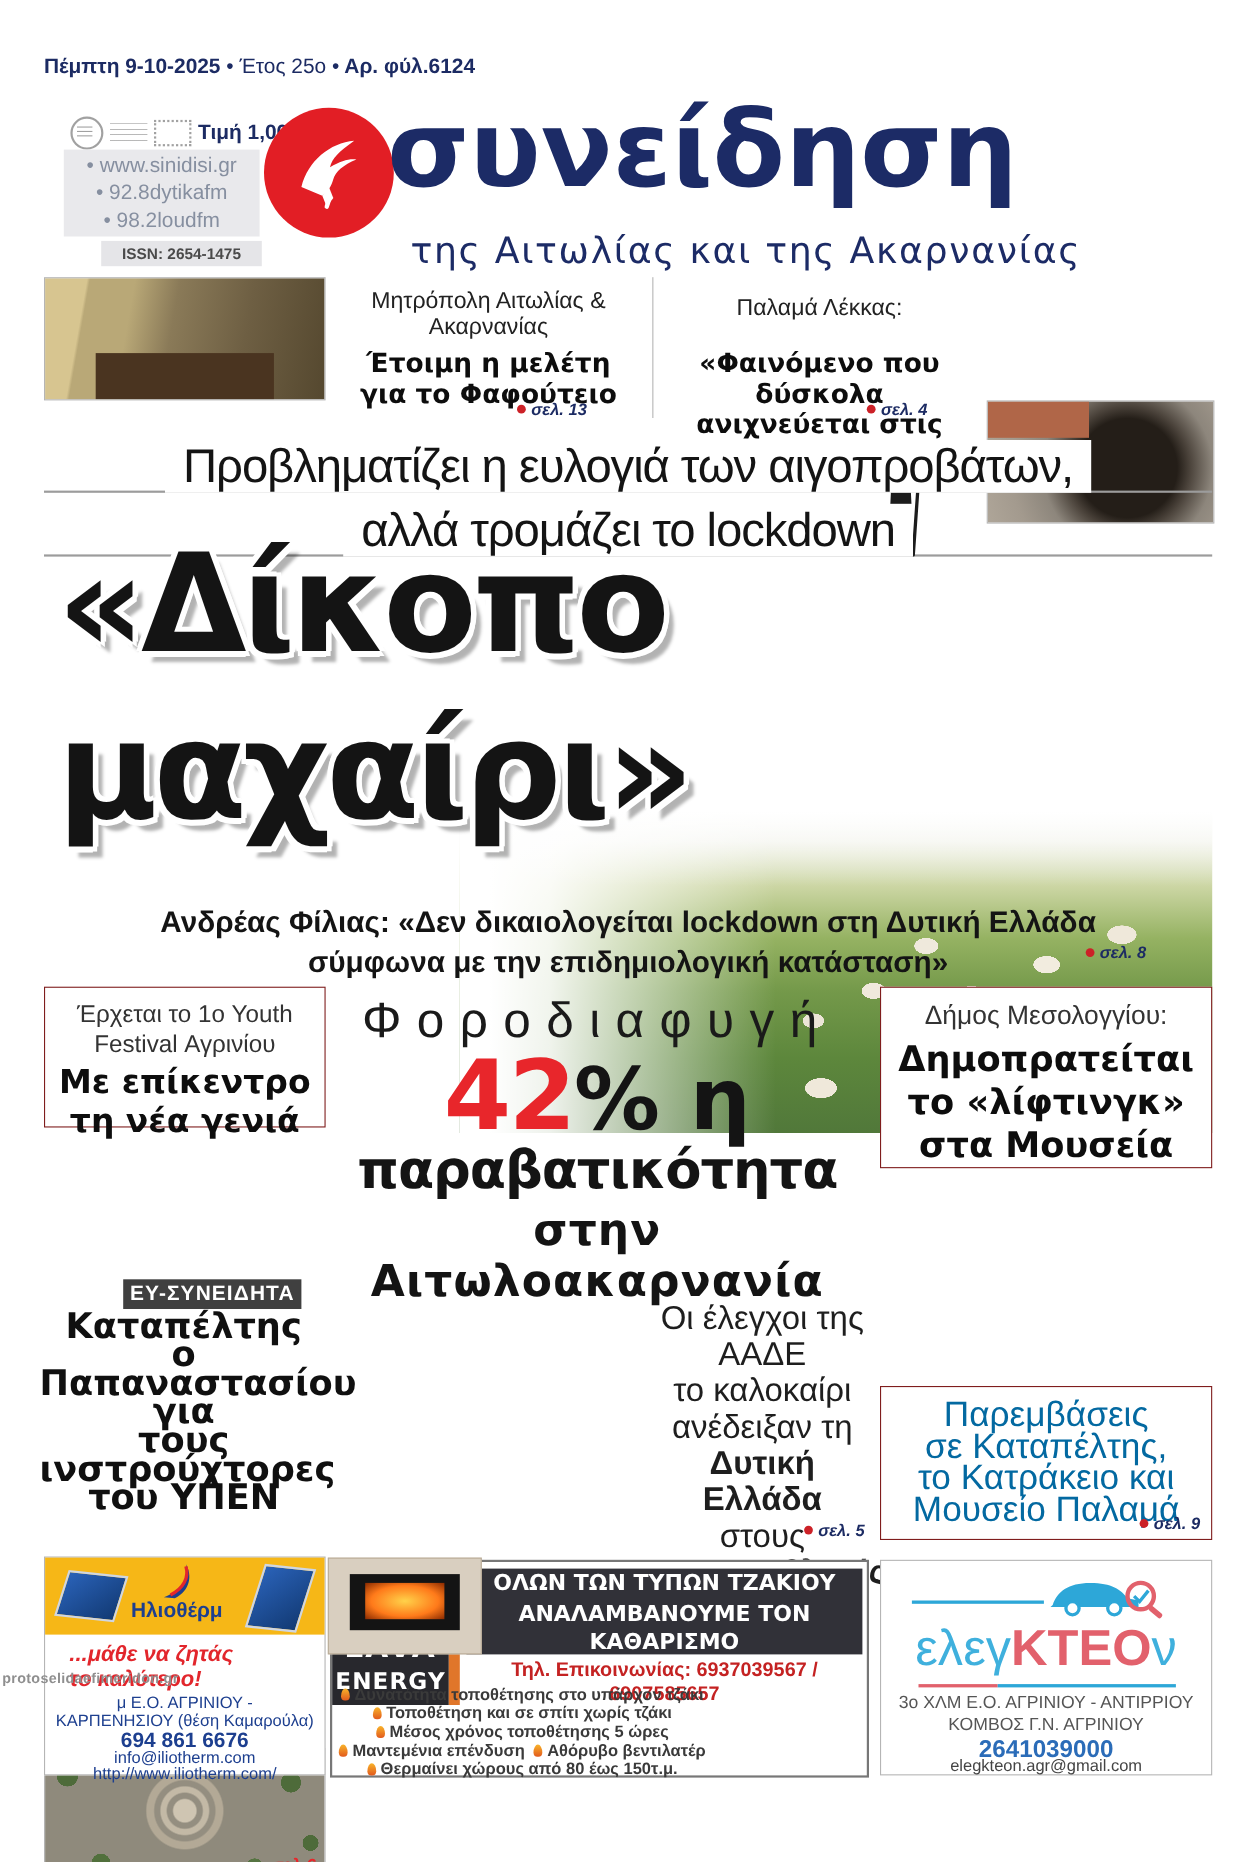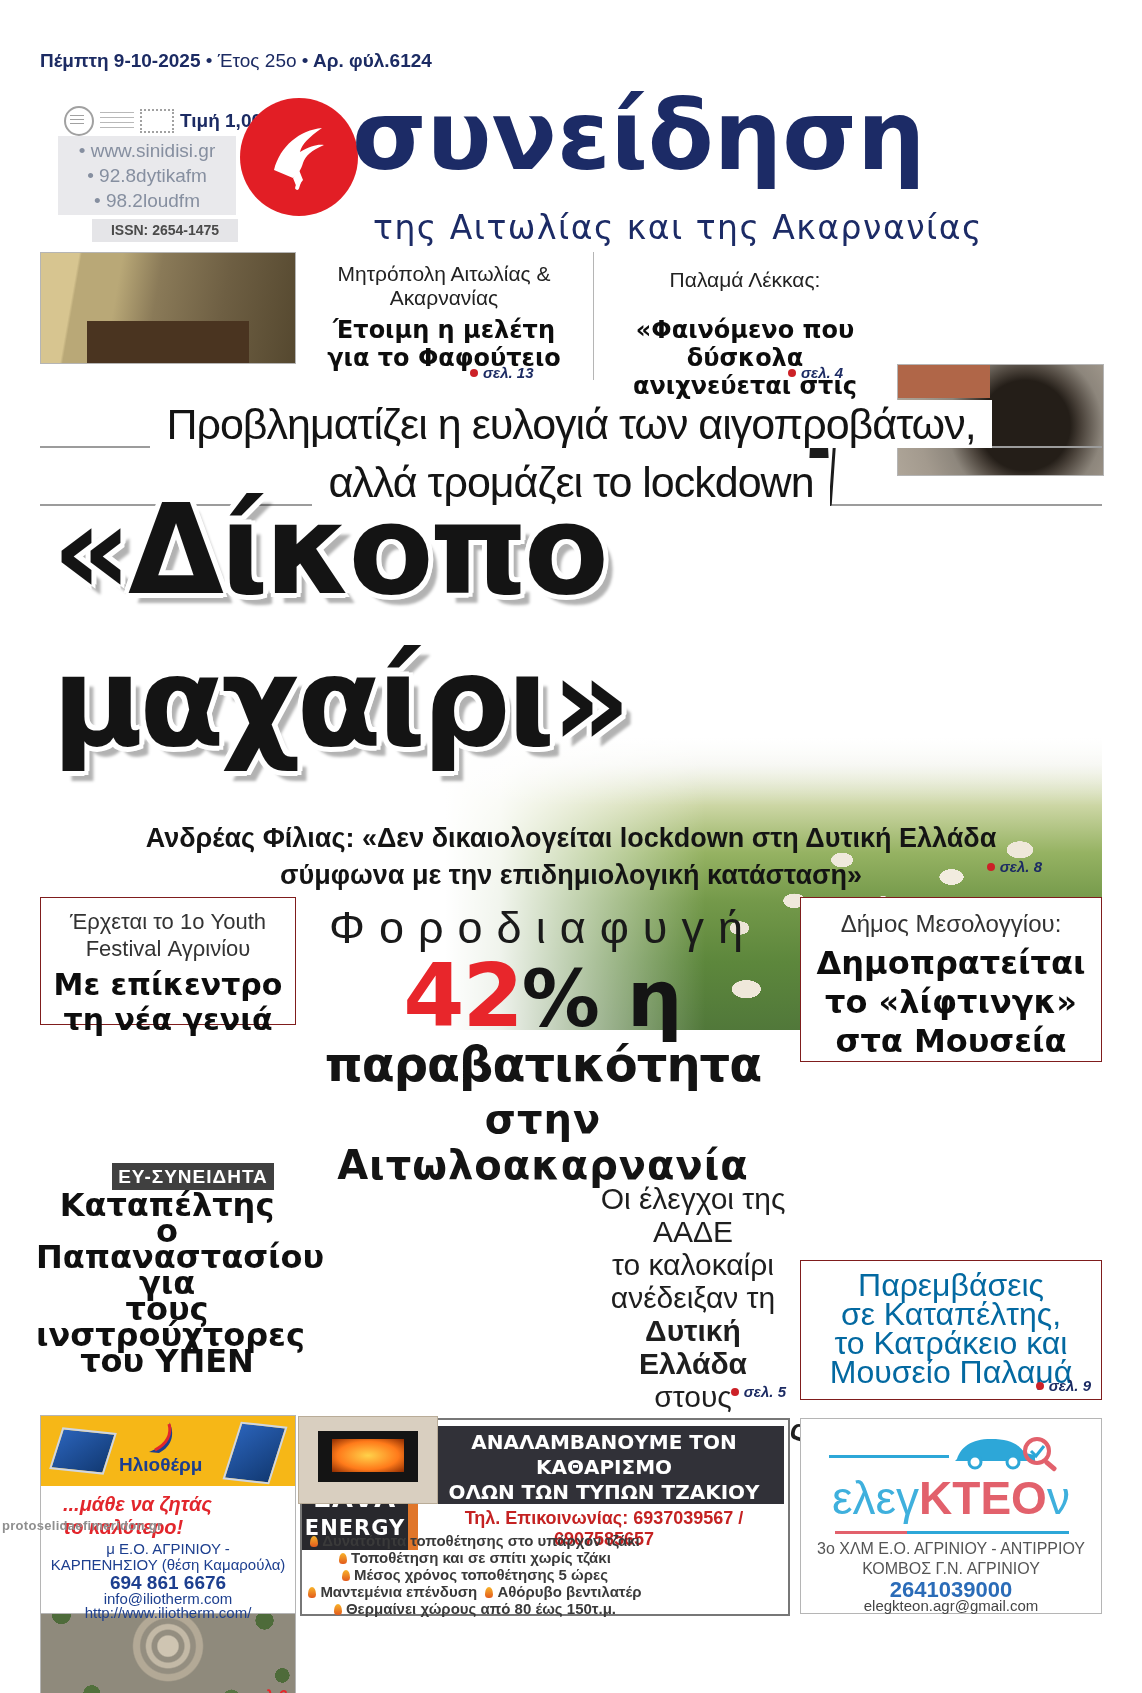--- a/index.html
+++ b/index.html
@@ -273,22 +273,22 @@
     <div class="lava-logo abs" style="left:0;top:0;width:106px;height:130px;">
       <span class="abs" style="left:32px;top:8px;width:40px;height:40px;border-radius:50%;background:#0d0d0d;border:3px solid #d86a20;display:flex;align-items:center;justify-content:center;">
         <span class="flame" style="width:14px;height:20px;margin:0;"></span>
       </span>
       <div class="abs" style="left:0;right:0;top:62px;text-align:center;color:#fff;font-weight:bold;font-size:27px;letter-spacing:2px;font-family:'DejaVu Sans',sans-serif;">LAVA</div>
       <div class="abs" style="left:0;right:0;top:96px;text-align:center;color:#fff;font-weight:bold;font-size:21px;letter-spacing:1px;font-family:'DejaVu Sans',sans-serif;">ENERGY</div>
     </div>
     <div class="lava-stripe abs" style="left:106px;top:0;width:10px;height:130px;"></div>
 
     <div class="lava-band abs c" style="left:122px;top:6px;right:4px;height:78px;">
+      <div class="lava-h">ΟΛΩΝ ΤΩΝ ΤΥΠΩΝ ΤΖΑΚΙΟΥ</div>
       <div class="lava-h" style="margin-top:4px;">ΑΝΑΛΑΜΒΑΝΟΥΜΕ ΤΟΝ ΚΑΘΑΡΙΣΜΟ</div>
-      <div class="lava-h">ΟΛΩΝ ΤΩΝ ΤΥΠΩΝ ΤΖΑΚΙΟΥ</div>
       <div class="lava-sub" style="margin-top:2px;">Ελληνικό Προϊόν 90% Απόδοση - CE δίπλωμα ευρεσιτεχνίας</div>
     </div>
     <div class="lava-tel abs c" style="left:122px;right:4px;top:88px;">Τηλ. Επικοινωνίας: 6937039567 / 6907585657</div>
 
     <div class="abs c" style="left:6px;top:112px;width:334px;">
       <div class="bul"><span class="flame"></span><span>Δυνατότητα τοποθέτησης στο υπάρχον τζάκι</span></div>
       <div class="bul"><span class="flame"></span><span>Τοποθέτηση και σε σπίτι χωρίς τζάκι</span></div>
       <div class="bul"><span class="flame"></span><span>Μέσος χρόνος τοποθέτησης 5 ώρες</span></div>
       <div class="bul"><span class="flame"></span><span>Μαντεμένια επένδυση</span>&nbsp;&nbsp;<span class="flame"></span><span>Αθόρυβο βεντιλατέρ</span></div>
       <div class="bul"><span class="flame"></span><span>Θερμαίνει χώρους από 80 έως 150τ.μ.</span></div>

